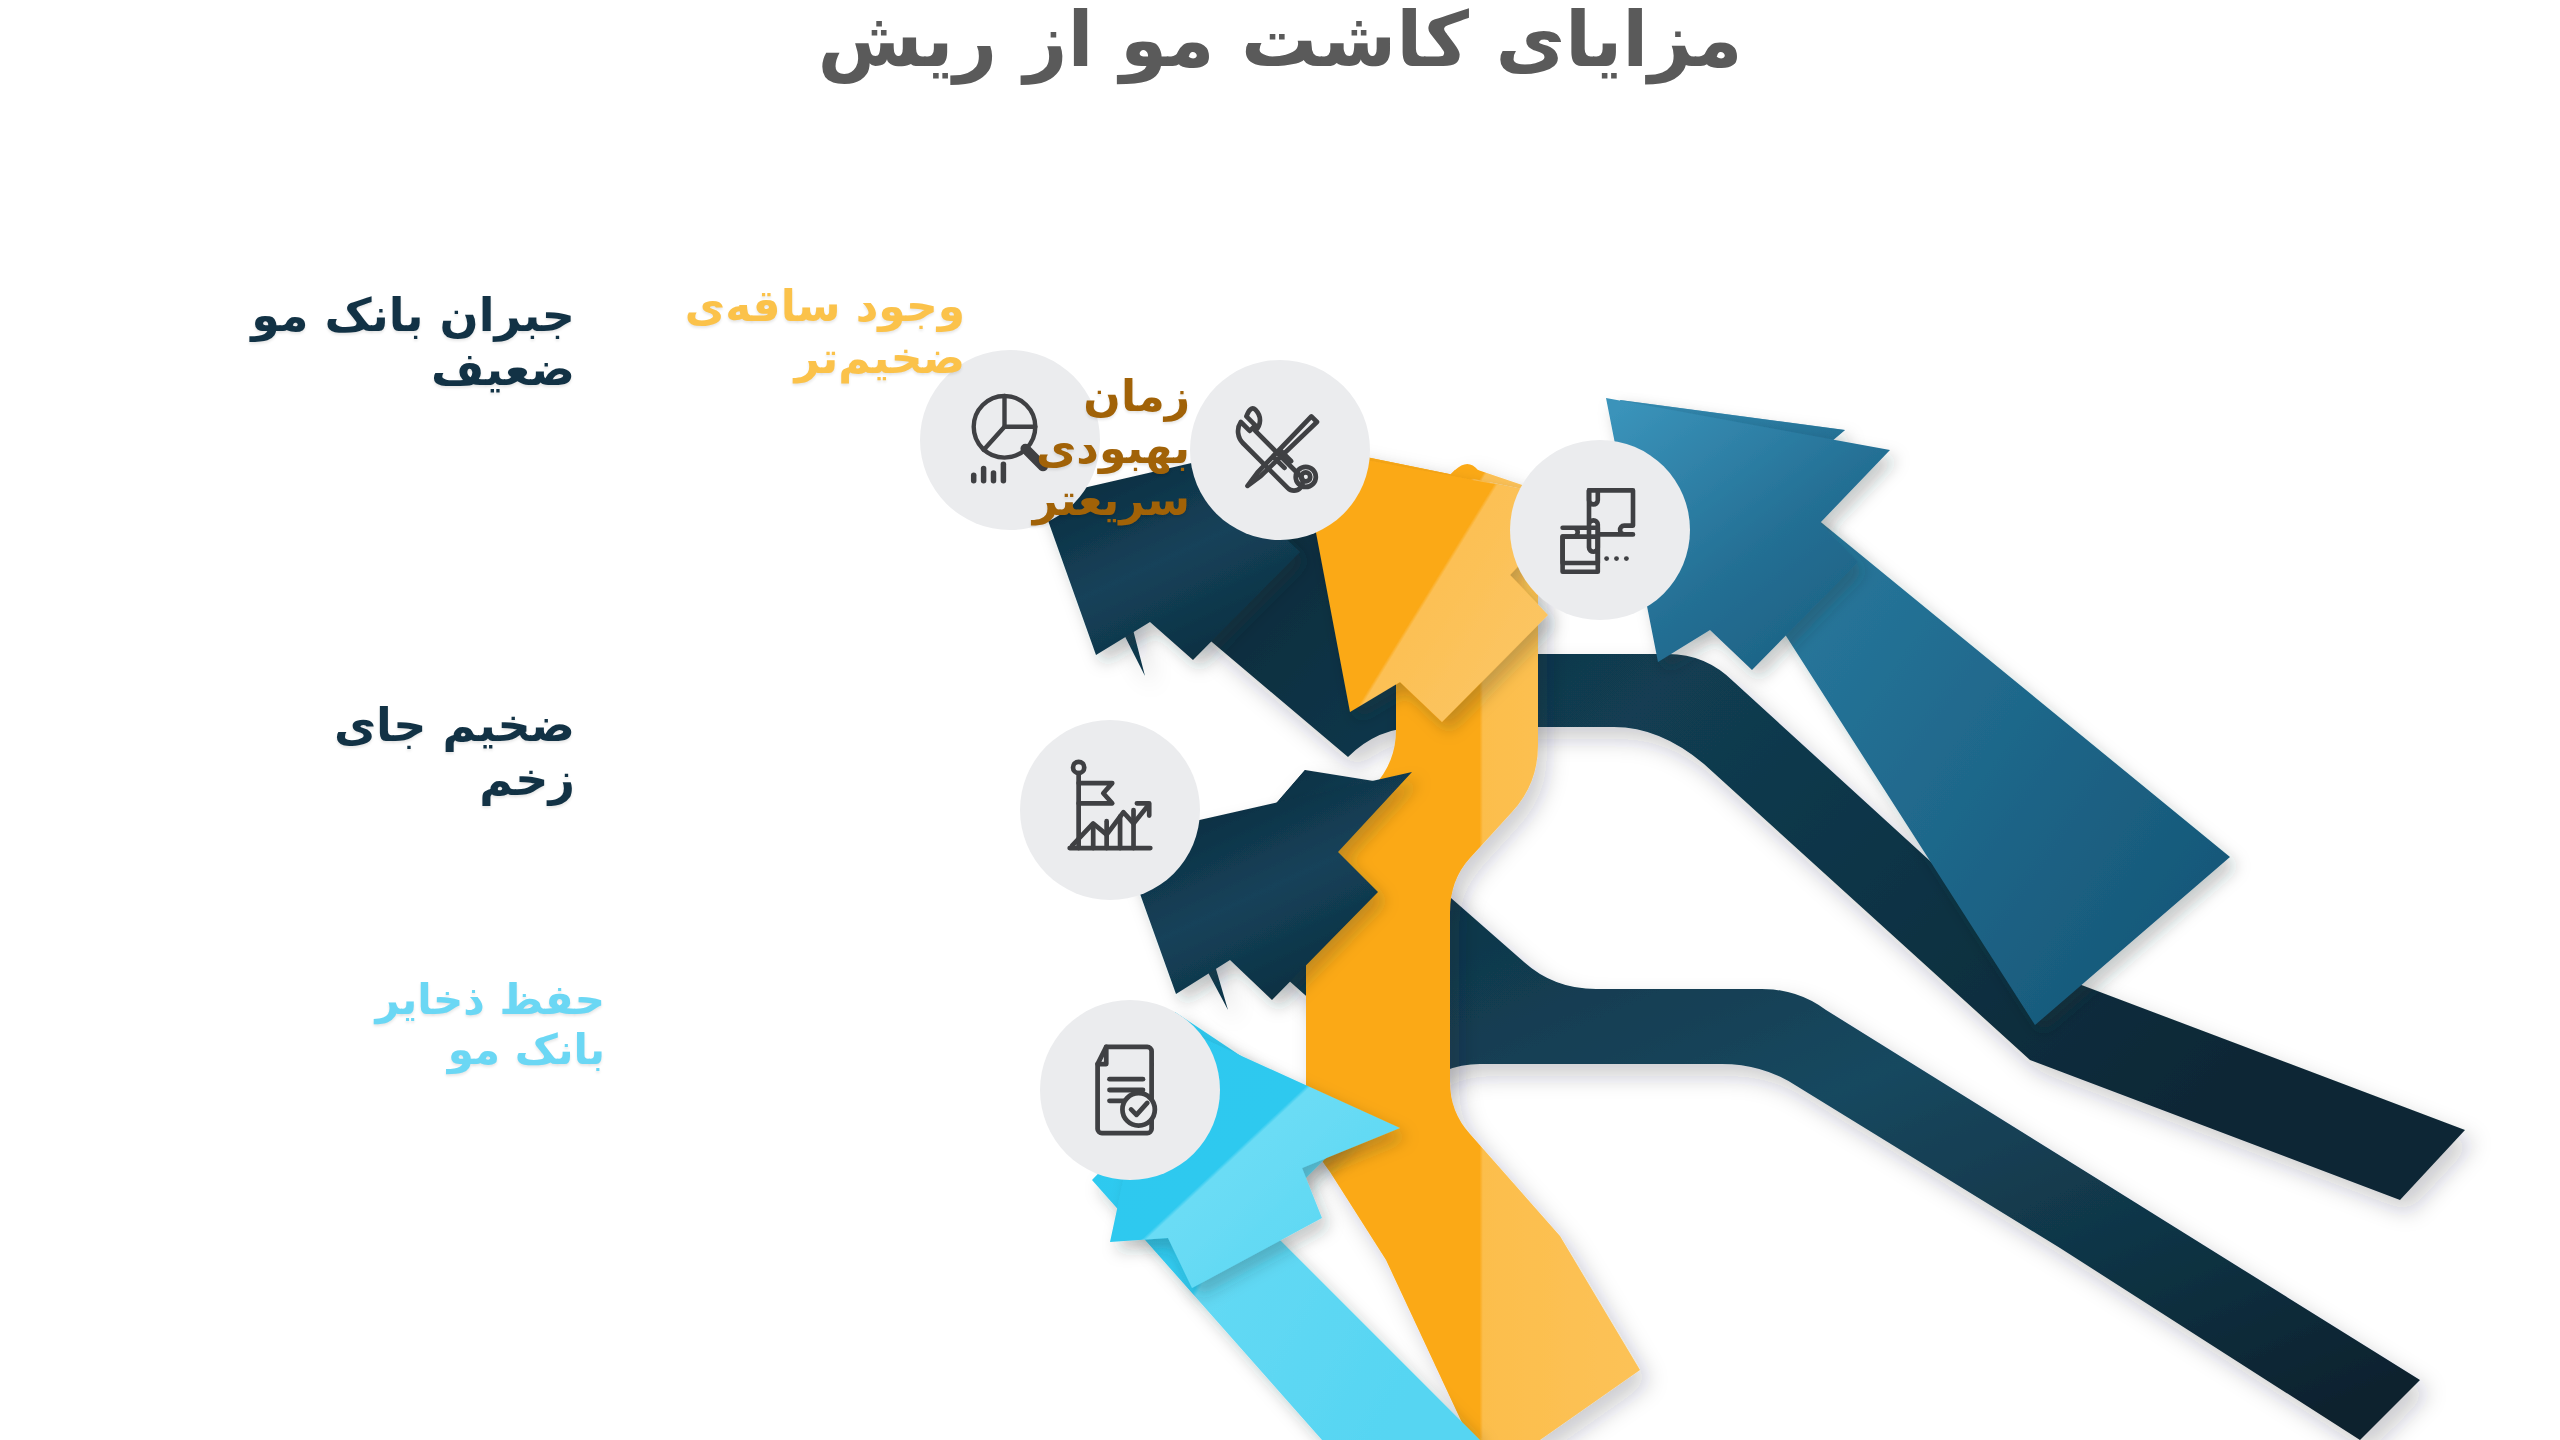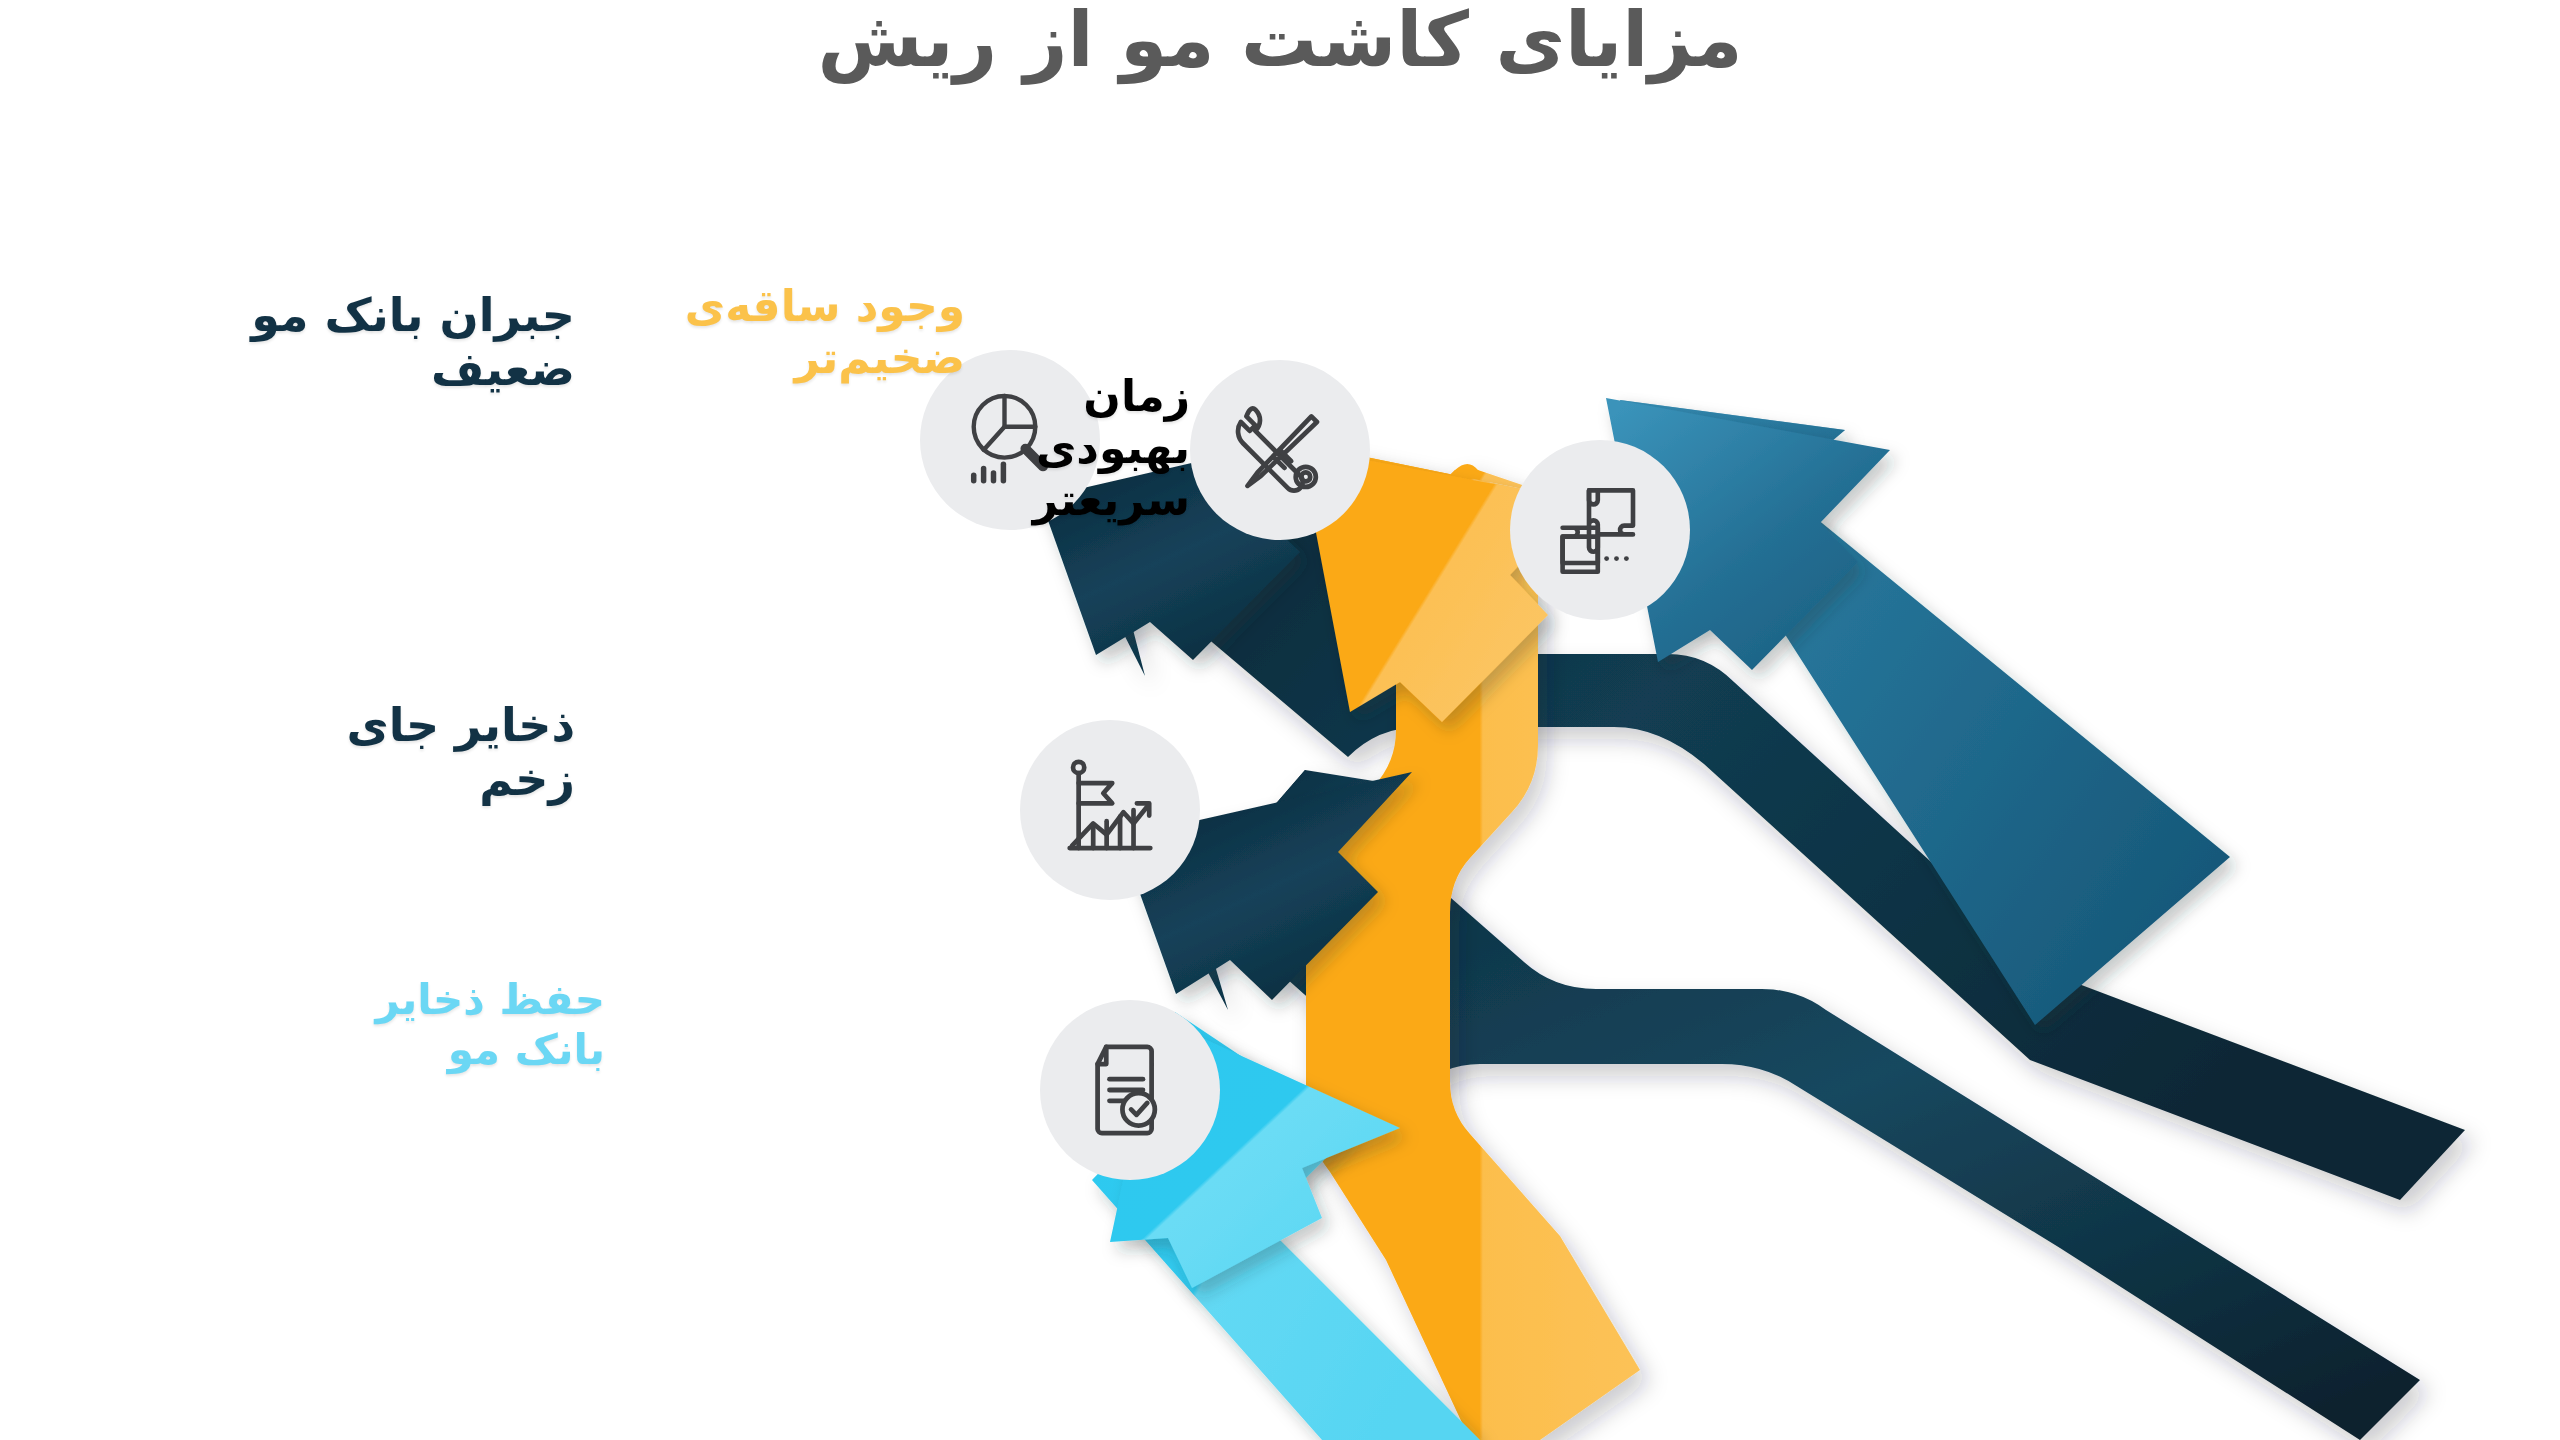--- a/index.html
+++ b/index.html
@@ -61,21 +61,21 @@
   .lbl{
     position:absolute;
     font-weight:bold;
     direction:rtl;
     line-height:1.18;
     white-space:pre-line;
     text-shadow:0 2px 3px rgba(0,0,0,.10);
   }
   .lbl-navy{color:#123245;}
   .lbl-amber{color:#fbc24a;}
-  .lbl-steel{color:#000000;}
+  .lbl-steel{color:#a16207;}
   .lbl-cyan{color:#6bd7f4;margin-left:10px;}
 
   #lbl-1{right:1985px;top:288px;font-size:46px;text-align:right;}
   #lbl-2{right:1595px;top:280px;font-size:44px;text-align:right;}
   #lbl-3{right:1370px;top:370px;font-size:44px;text-align:right;}
   #lbl-4{right:1985px;top:698px;font-size:46px;text-align:right;}
   #lbl-5{right:1955px;top:975px;font-size:42px;text-align:right;}
 </style>
 </head>
 <body>
@@ -348,21 +348,21 @@
     </svg>
   </div>
 
   <div class="lbl lbl-amber" id="lbl-2">وجود ساقه‌ی
 ضخیم‌تر</div>
   <div class="lbl lbl-navy" id="lbl-1">جبران بانک مو
 ضعیف</div>
   <div class="lbl lbl-steel" id="lbl-3">زمان
 بهبودی
 سریعتر</div>
-  <div class="lbl lbl-navy" id="lbl-4">ذخایر جای
+  <div class="lbl lbl-navy" id="lbl-4">ضخیم جای
 زخم</div>
   <div class="lbl lbl-cyan" id="lbl-5">حفظ ذخایر
 بانک مو</div>
 
   <div class="header">
     <h1 class="title">مزایای کاشت مو از ریش</h1>
   </div>
 
 </div>
 

